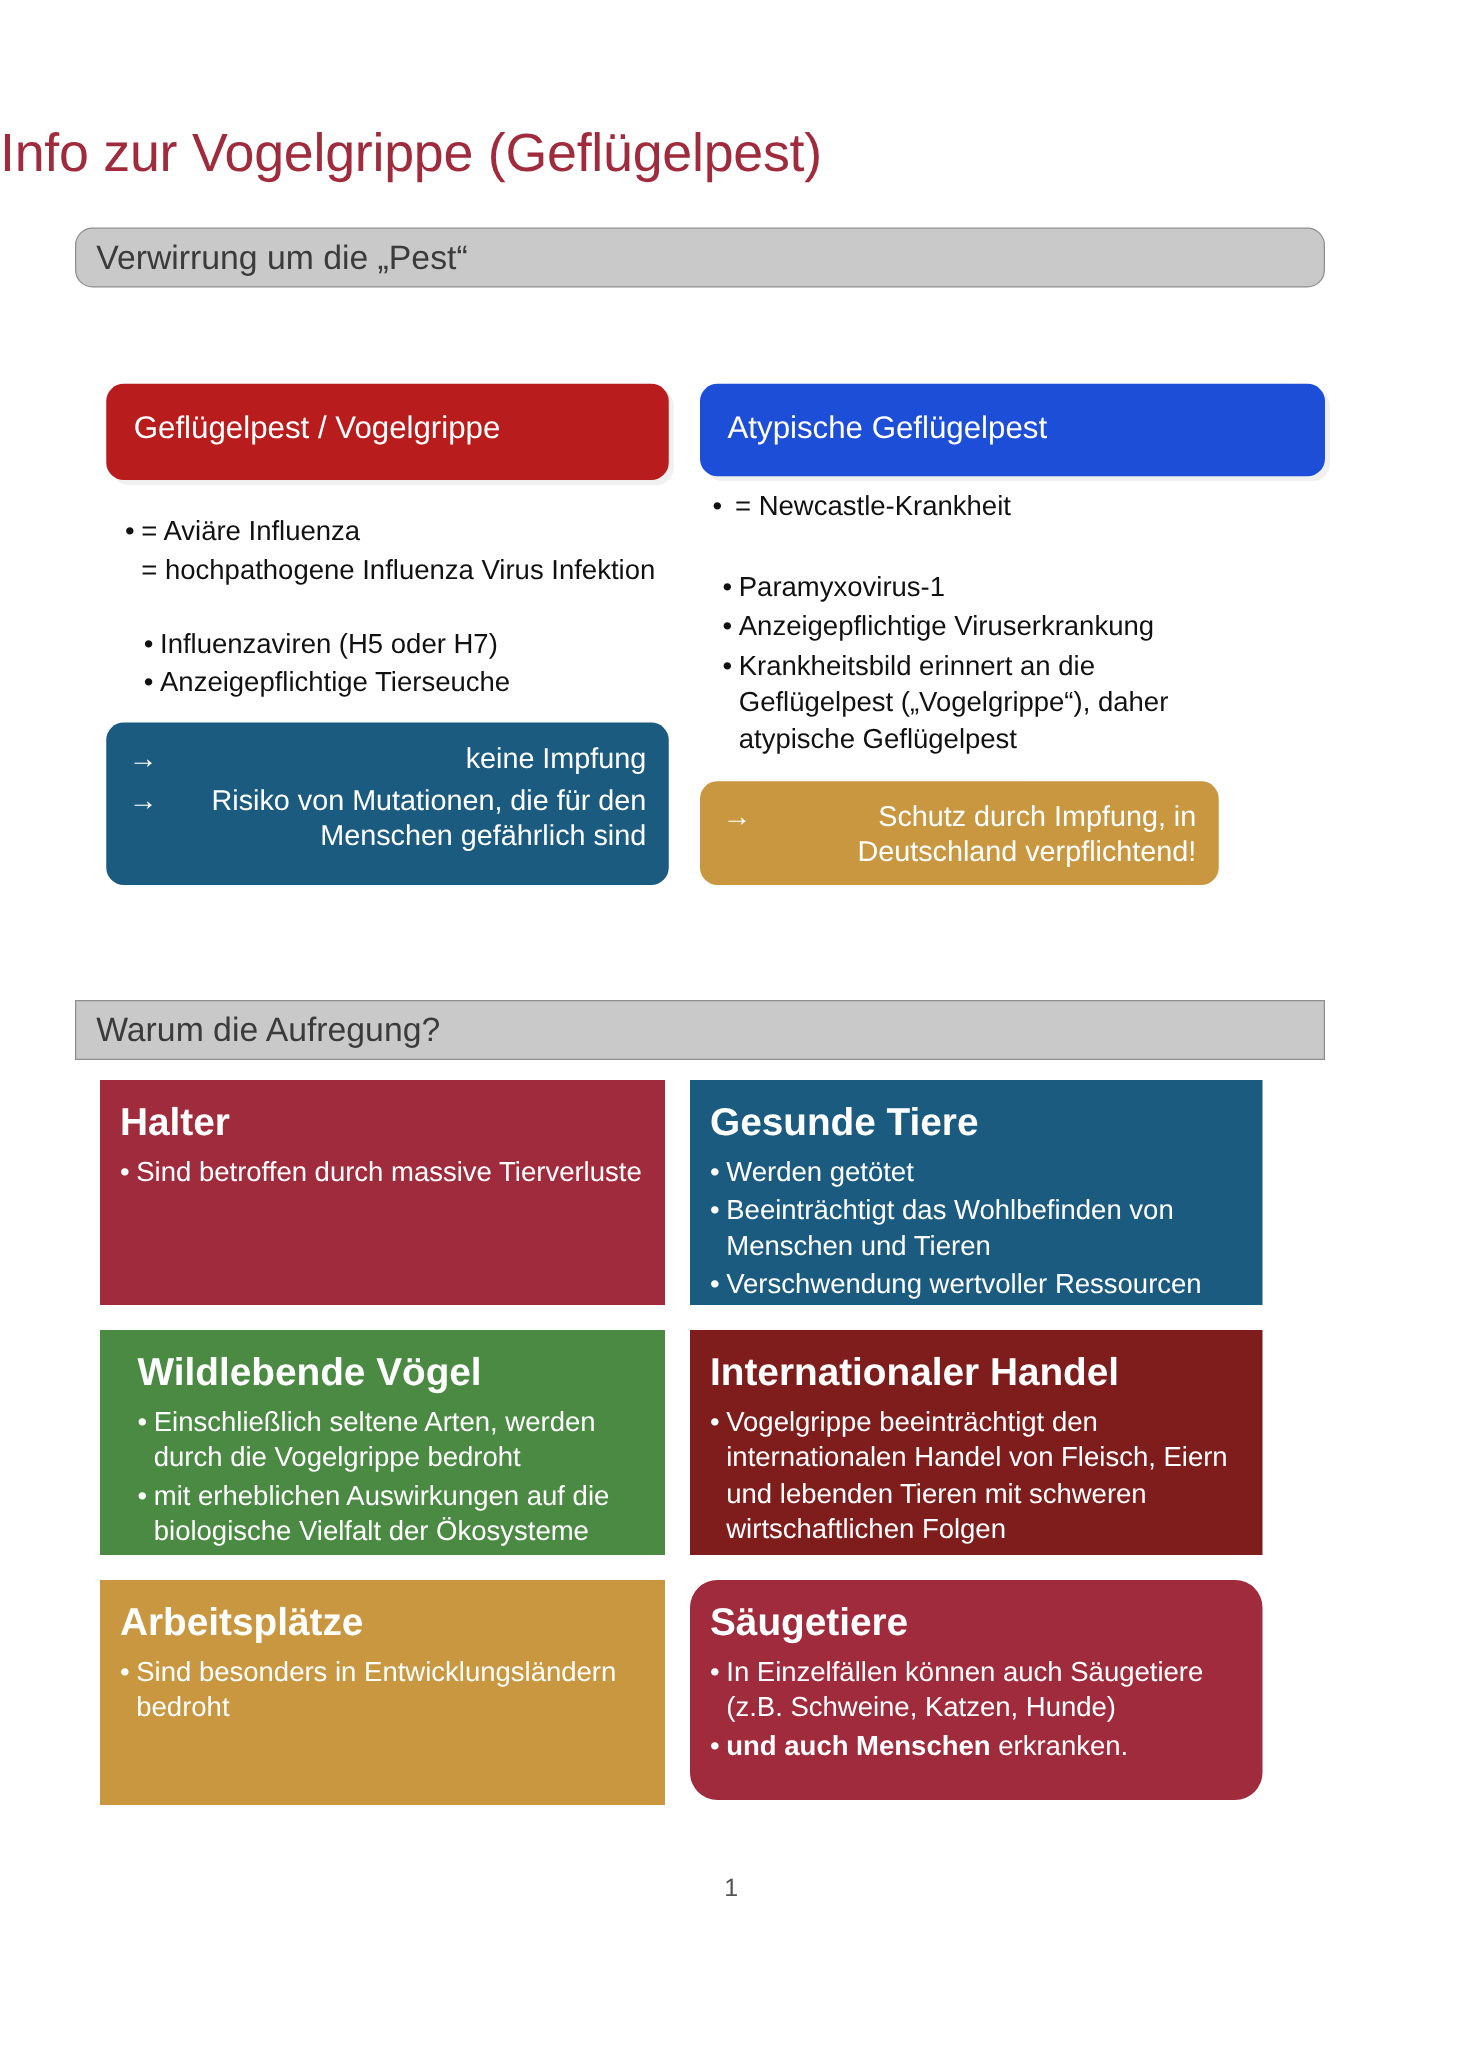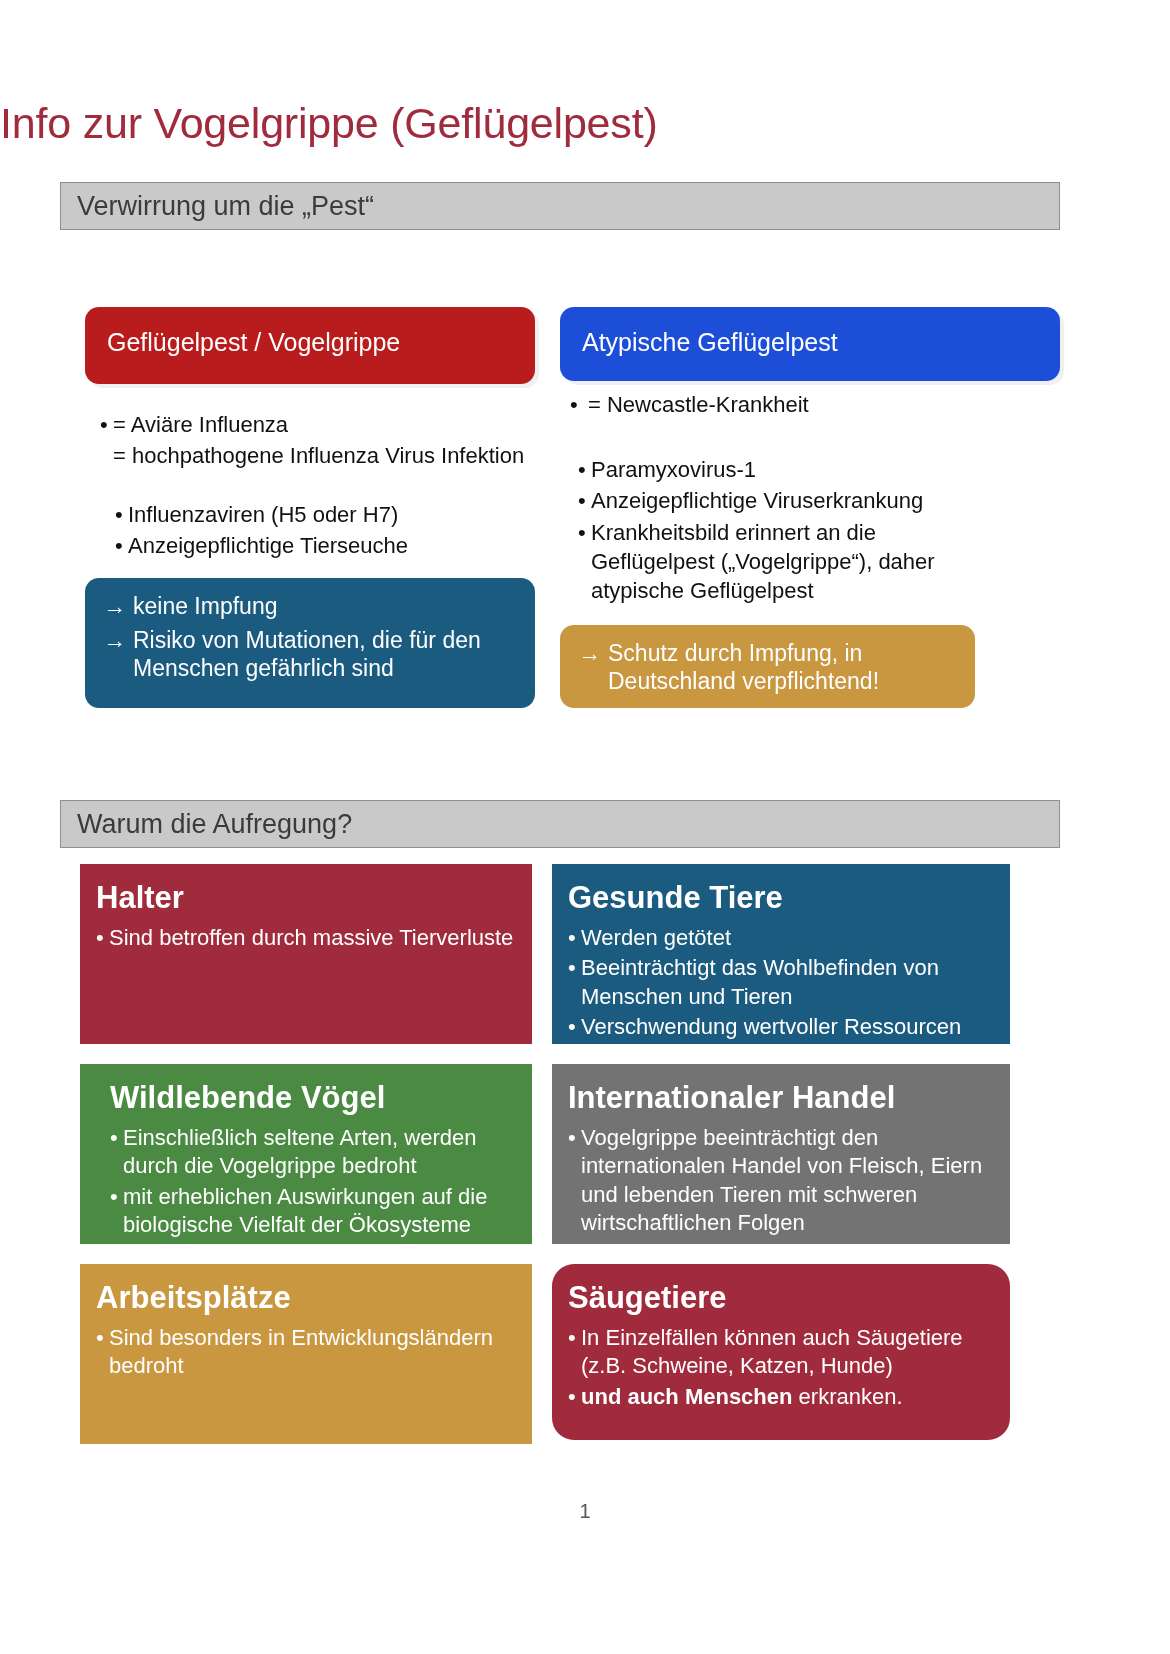--- a/index.html
+++ b/index.html
@@ -50,21 +50,21 @@
     display: flex;
     align-items: center;
     padding-left: 16px;
   }
   .section-bar span {
     font-size: 27px;
     color: #3b3b3b;
     font-weight: 400;
     letter-spacing: 0px;
   }
-  #section-bar-1 { top: 182px; }
+  #section-bar-1 { top: 182px; border-radius: 14px; }
   #section-bar-2 { top: 800px; }
 
   
   .rc {
     position: absolute;
     box-sizing: border-box;
     border-radius: 14px;
     color: #ffffff;
   }
   .rc-title {
@@ -114,21 +114,21 @@
     display: flex;
     align-items: flex-start;
     margin-bottom: 6px;
   }
   .arrow-glyph {
     flex: 0 0 auto;
     width: 30px;
     font-size: 23px;
     line-height: 1.22;
   }
-  .arrow-text { flex: 1 1 auto; }
+  .arrow-text { flex: 1 1 auto; text-align: right; }
 
   
   .txt-block {
     position: absolute;
     font-size: 22px;
     line-height: 1.33;
     color: #111111;
   }
   .bl {
     display: flex;
@@ -162,21 +162,21 @@
     font-weight: bold;
     margin: 0 0 8px 0;
     line-height: 1.15;
   }
   .fbox-list { font-size: 22px; line-height: 1.3; }
   .fbox .bl-dot, .fbox .bl-txt { font-size: 22px; line-height: 1.3; }
 
   #box-halter          { left: 80px;  top: 864px;  width: 452px; height: 180px; background: #A02B3C; }
   #box-gesunde-tiere   { left: 552px; top: 864px;  width: 458px; height: 180px; background: #1B5B80; }
   #box-wildlebende     { left: 80px;  top: 1064px; width: 452px; height: 180px; background: #4A8A42; padding-left: 30px; }
-  #box-handel          { left: 552px; top: 1064px; width: 458px; height: 180px; background: #737373; }
+  #box-handel          { left: 552px; top: 1064px; width: 458px; height: 180px; background: #7f1d1d; }
   #box-arbeitsplaetze  { left: 80px;  top: 1264px; width: 452px; height: 180px; background: #C8973F; }
   #box-saeugetiere     { left: 552px; top: 1264px; width: 458px; height: 176px; background: #A02B3C; border-radius: 22px; }
 
   .bold-inline { font-weight: bold; }
 
   
   #page-number {
     position: absolute;
     left: 0;
     top: 1500px;

